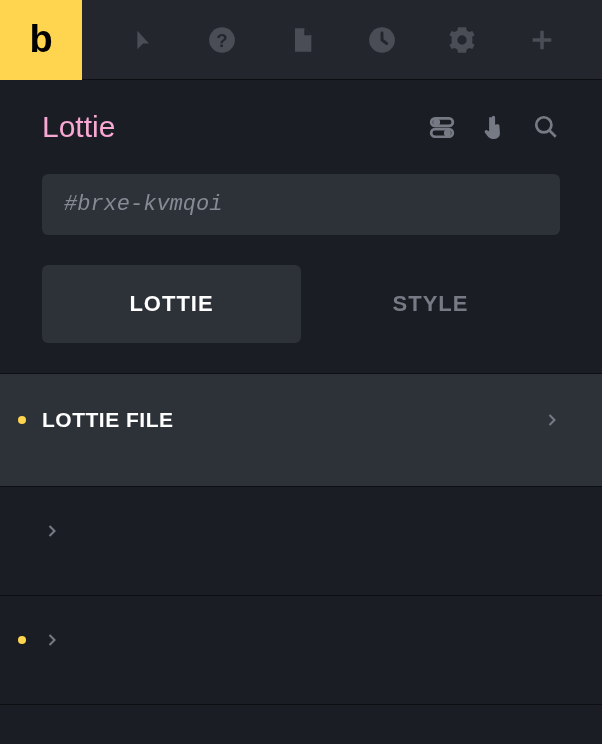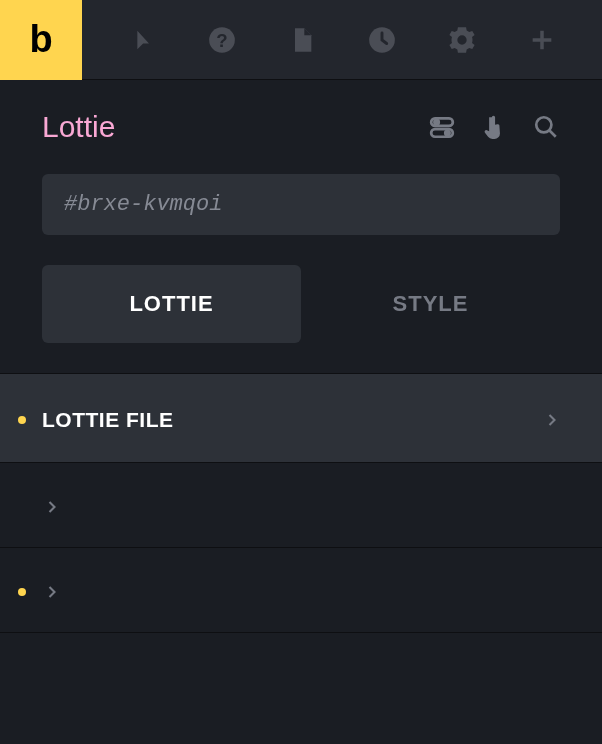--- a/index.html
+++ b/index.html
@@ -103,21 +103,21 @@
     }
     .tab.inactive {
       color: #767a84;
     }
     .section-list {
       border-top: 1px solid #0e0f12;
     }
     .section-item {
       display: flex;
       align-items: center;
-      padding: 34px 40px 30px 18px;
+      padding: 34px 40px 54px 18px;
       border-bottom: 1px solid #0e0f12;
       cursor: pointer;
       position: relative;
     }
     .section-item.highlighted {
       background: #2d3138;
     }
     .section-dot {
       width: 8px;
       height: 8px;

